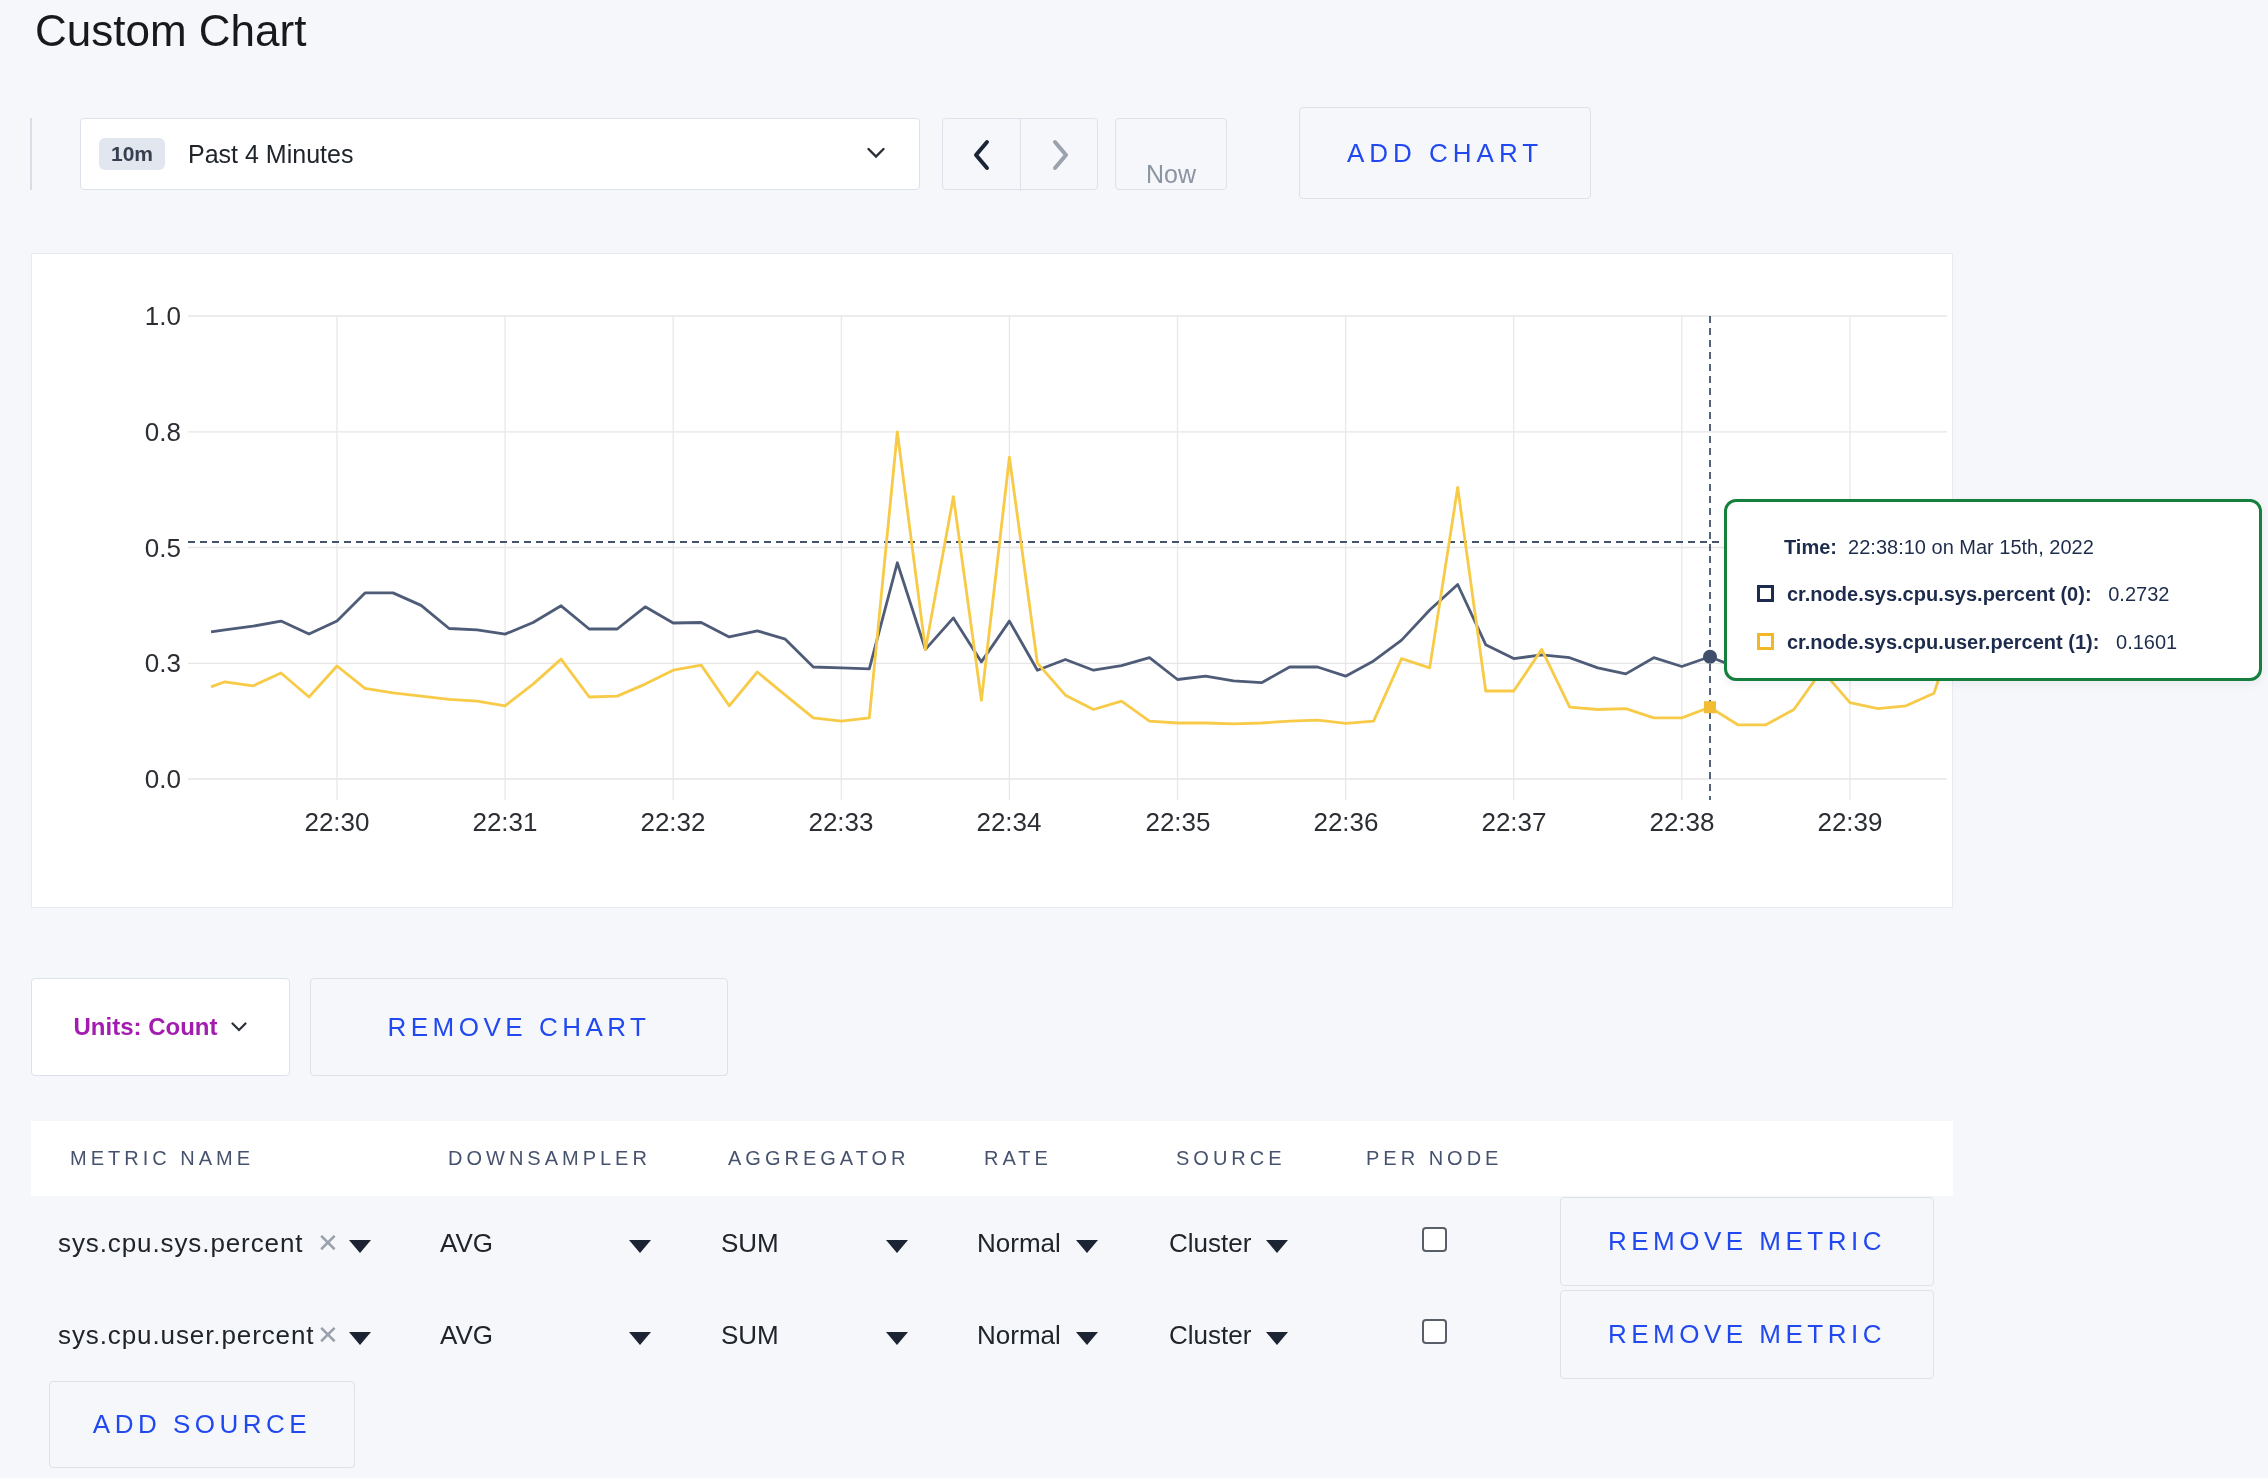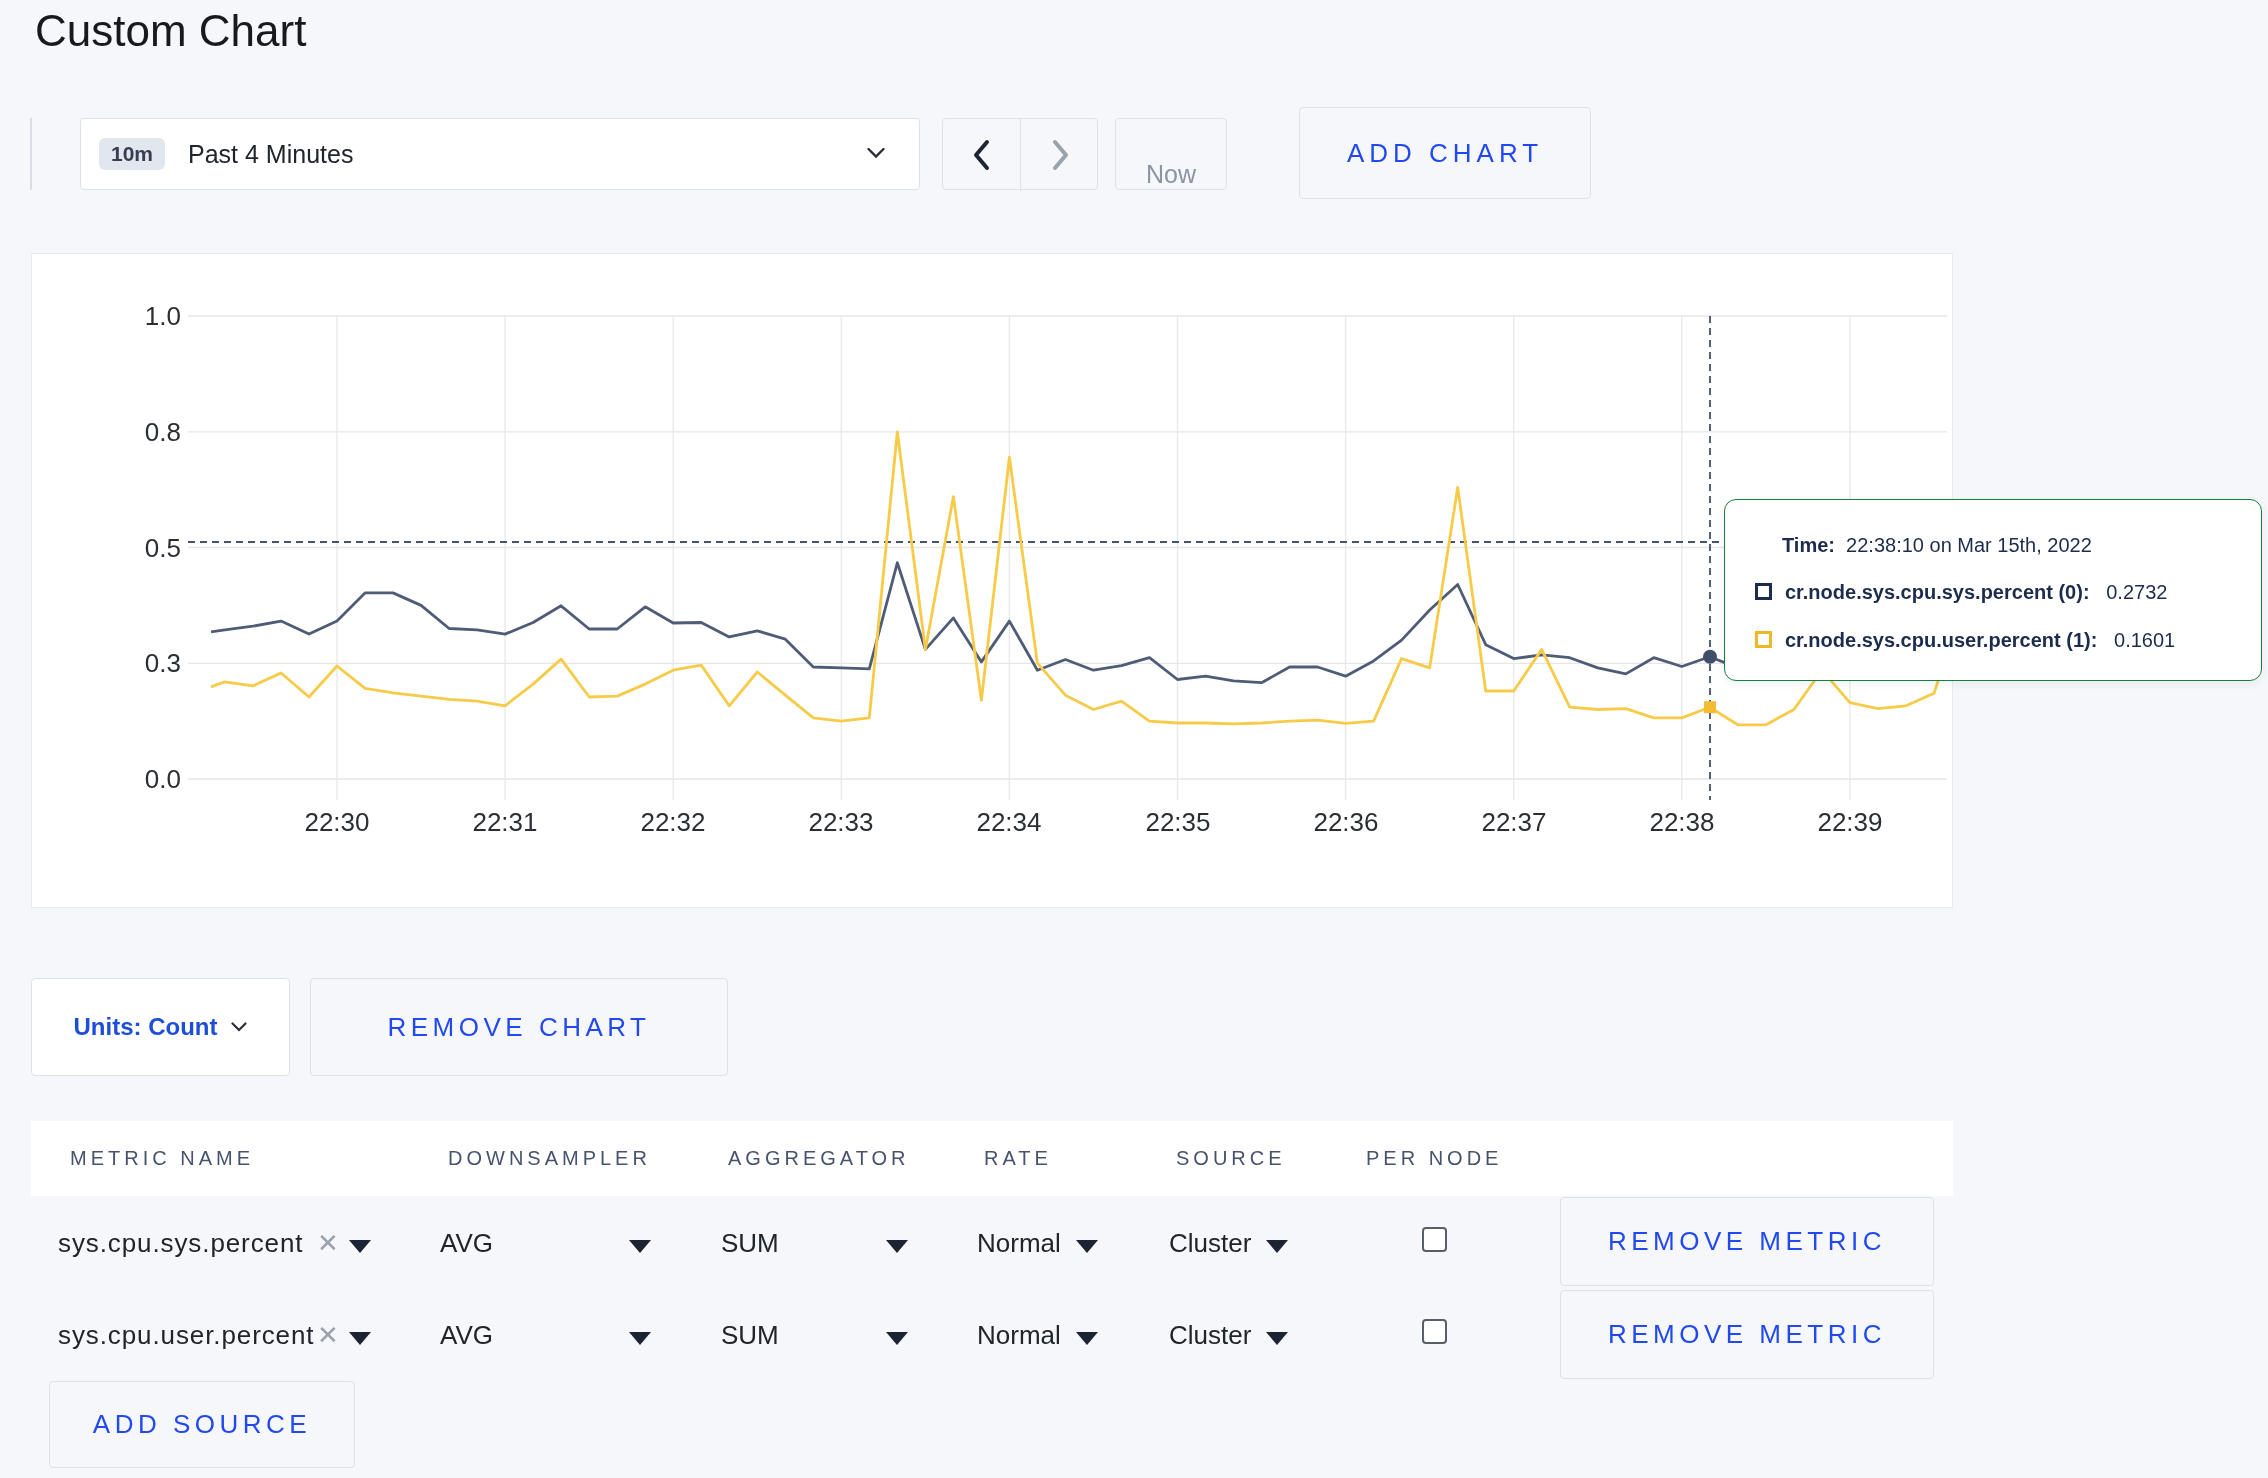--- a/index.html
+++ b/index.html
@@ -91,30 +91,30 @@
   <line x1="157" y1="289" x2="1916" y2="289" stroke="#42536b" stroke-width="1.8" stroke-dasharray="7,5"></line>
   <line x1="1679" y1="63" x2="1679" y2="547" stroke="#42536b" stroke-width="1.8" stroke-dasharray="7,5"></line>
 
   <polyline fill="none" stroke="#4e5c78" stroke-width="2.8" stroke-linejoin="round" points="180,378.8 193.9,376.9 221.9,373.2 250.0,368.1 278.0,381.1 306.0,368.1 334.0,339.9 362.0,339.9 390.1,352.4 418.1,375.5 446.1,376.9 474.1,381.1 502.1,369.5 530.1,352.8 558.2,376.0 586.2,376.0 614.2,353.8 642.2,370.0 670.2,369.5 698.2,383.9 726.3,377.8 754.3,386.2 782.3,414.0 810.3,414.9 838.3,415.8 866.3,309.8 894.4,396.4 922.4,364.9 950.4,408.9 978.4,368.1 1006.4,417.2 1034.4,406.5 1062.5,417.2 1090.5,412.6 1118.5,404.7 1146.5,426.5 1174.5,423.2 1202.5,427.8 1230.6,429.7 1258.6,414.0 1286.6,414.0 1314.6,423.2 1342.6,407.9 1370.6,387.1 1398.7,357.0 1426.7,331.5 1454.7,391.7 1482.7,405.6 1510.7,401.9 1538.7,404.7 1566.8,414.9 1594.8,420.9 1622.8,404.7 1650.8,413.5 1678.8,403.8 1706.8,414.9 1734.9,407.9 1762.9,412.6 1790.9,403.3 1818.9,405.6 1846.9,407.9 1875.0,406.5 1903.0,409.3"></polyline>
   <polyline fill="none" stroke="#f7ca47" stroke-width="2.8" stroke-linejoin="round" points="180,433.9 193.9,428.8 221.9,432.9 250.0,420.0 278.0,444.0 306.0,413.0 334.0,435.3 362.0,439.9 390.1,443.1 418.1,446.4 446.1,448.2 474.1,452.8 502.1,431.1 530.1,406.1 558.2,444.0 586.2,443.1 614.2,431.1 642.2,417.2 670.2,412.1 698.2,452.8 726.3,419.0 754.3,442.2 782.3,464.9 810.3,468.1 838.3,464.9 866.3,178.8 894.4,396.4 922.4,243.6 950.4,447.3 978.4,204.2 1006.4,410.2 1034.4,442.2 1062.5,456.5 1090.5,448.2 1118.5,468.1 1146.5,470.0 1174.5,470.0 1202.5,470.9 1230.6,470.0 1258.6,468.1 1286.6,467.2 1314.6,470.4 1342.6,468.1 1370.6,405.6 1398.7,414.9 1426.7,234.3 1454.7,438.0 1482.7,438.0 1510.7,396.4 1538.7,454.2 1566.8,456.5 1594.8,455.6 1622.8,464.9 1650.8,464.9 1678.8,454.2 1706.8,471.8 1734.9,471.8 1762.9,456.5 1790.9,417.2 1818.9,449.6 1846.9,455.6 1875.0,452.8 1903.0,440.3 1916,401.0"></polyline>
 
   <circle cx="1679" cy="403.8" r="7" fill="#3f4f6b"></circle>
   <rect x="1673" y="448.2" width="12" height="12" fill="#f2bc33"></rect>
 </svg>
 
-<div class="abs" style="left:1724px; top:499px; width:538px; height:182px; background:#fff; border:1px solid #15803d; border-radius:12px; box-shadow:0 3px 10px rgba(20,40,80,0.06); color:#1d2c4c; font-size:20px;">
+<div class="abs" style="left:1724px; top:499px; width:538px; height:182px; background:#fff; border:3px solid #15803d; border-radius:12px; box-shadow:0 3px 10px rgba(20,40,80,0.06); color:#1d2c4c; font-size:20px;">
   <div class="abs" style="left:57px; top:34px;"><b>Time:</b>&nbsp;&nbsp;<span>22:38:10 on Mar 15th, 2022</span></div>
   <div class="abs" style="left:30px; top:83px; width:17px; height:17px; border:3px solid #1c2c4e;"></div>
   <div class="abs" style="left:60px; top:81px;"><b>cr.node.sys.cpu.sys.percent (0):</b>&nbsp;&nbsp; 0.2732</div>
   <div class="abs" style="left:30px; top:131px; width:17px; height:17px; border:3px solid #f0b827;"></div>
   <div class="abs" style="left:60px; top:129px;"><b>cr.node.sys.cpu.user.percent (1):</b>&nbsp;&nbsp; 0.1601</div>
 </div>
 
 <div class="btn" style="left:31px; top:978px; width:259px; height:98px; background:#fff;">
-  <span style="font-size:24px; font-weight:700; color:#1d4ed8;">Units: Count</span>
+  <span style="font-size:24px; font-weight:700; color:#a21caf;">Units: Count</span>
   <svg style="margin-left:14px;" width="16" height="10" viewBox="0 0 16 10">
       <path d="M1.5 1.5 L8 8 L14.5 1.5" stroke="#2a2f38" stroke-width="2.2" fill="none" stroke-linecap="round"></path>
     </svg>
 </div>
 <div class="btn" style="left:310px; top:978px; width:418px; height:98px;">
   <span class="bluetxt" style="letter-spacing:4.5px;">REMOVE CHART</span>
 </div>
 
 <div class="abs" style="left:31px; top:1121px; width:1922px; height:75px; background:#fff;"></div>
 <div class="abs" style="top:1147px; left:70px; font-size:20px; letter-spacing:4px; color:#47536e;">METRIC NAME</div>

